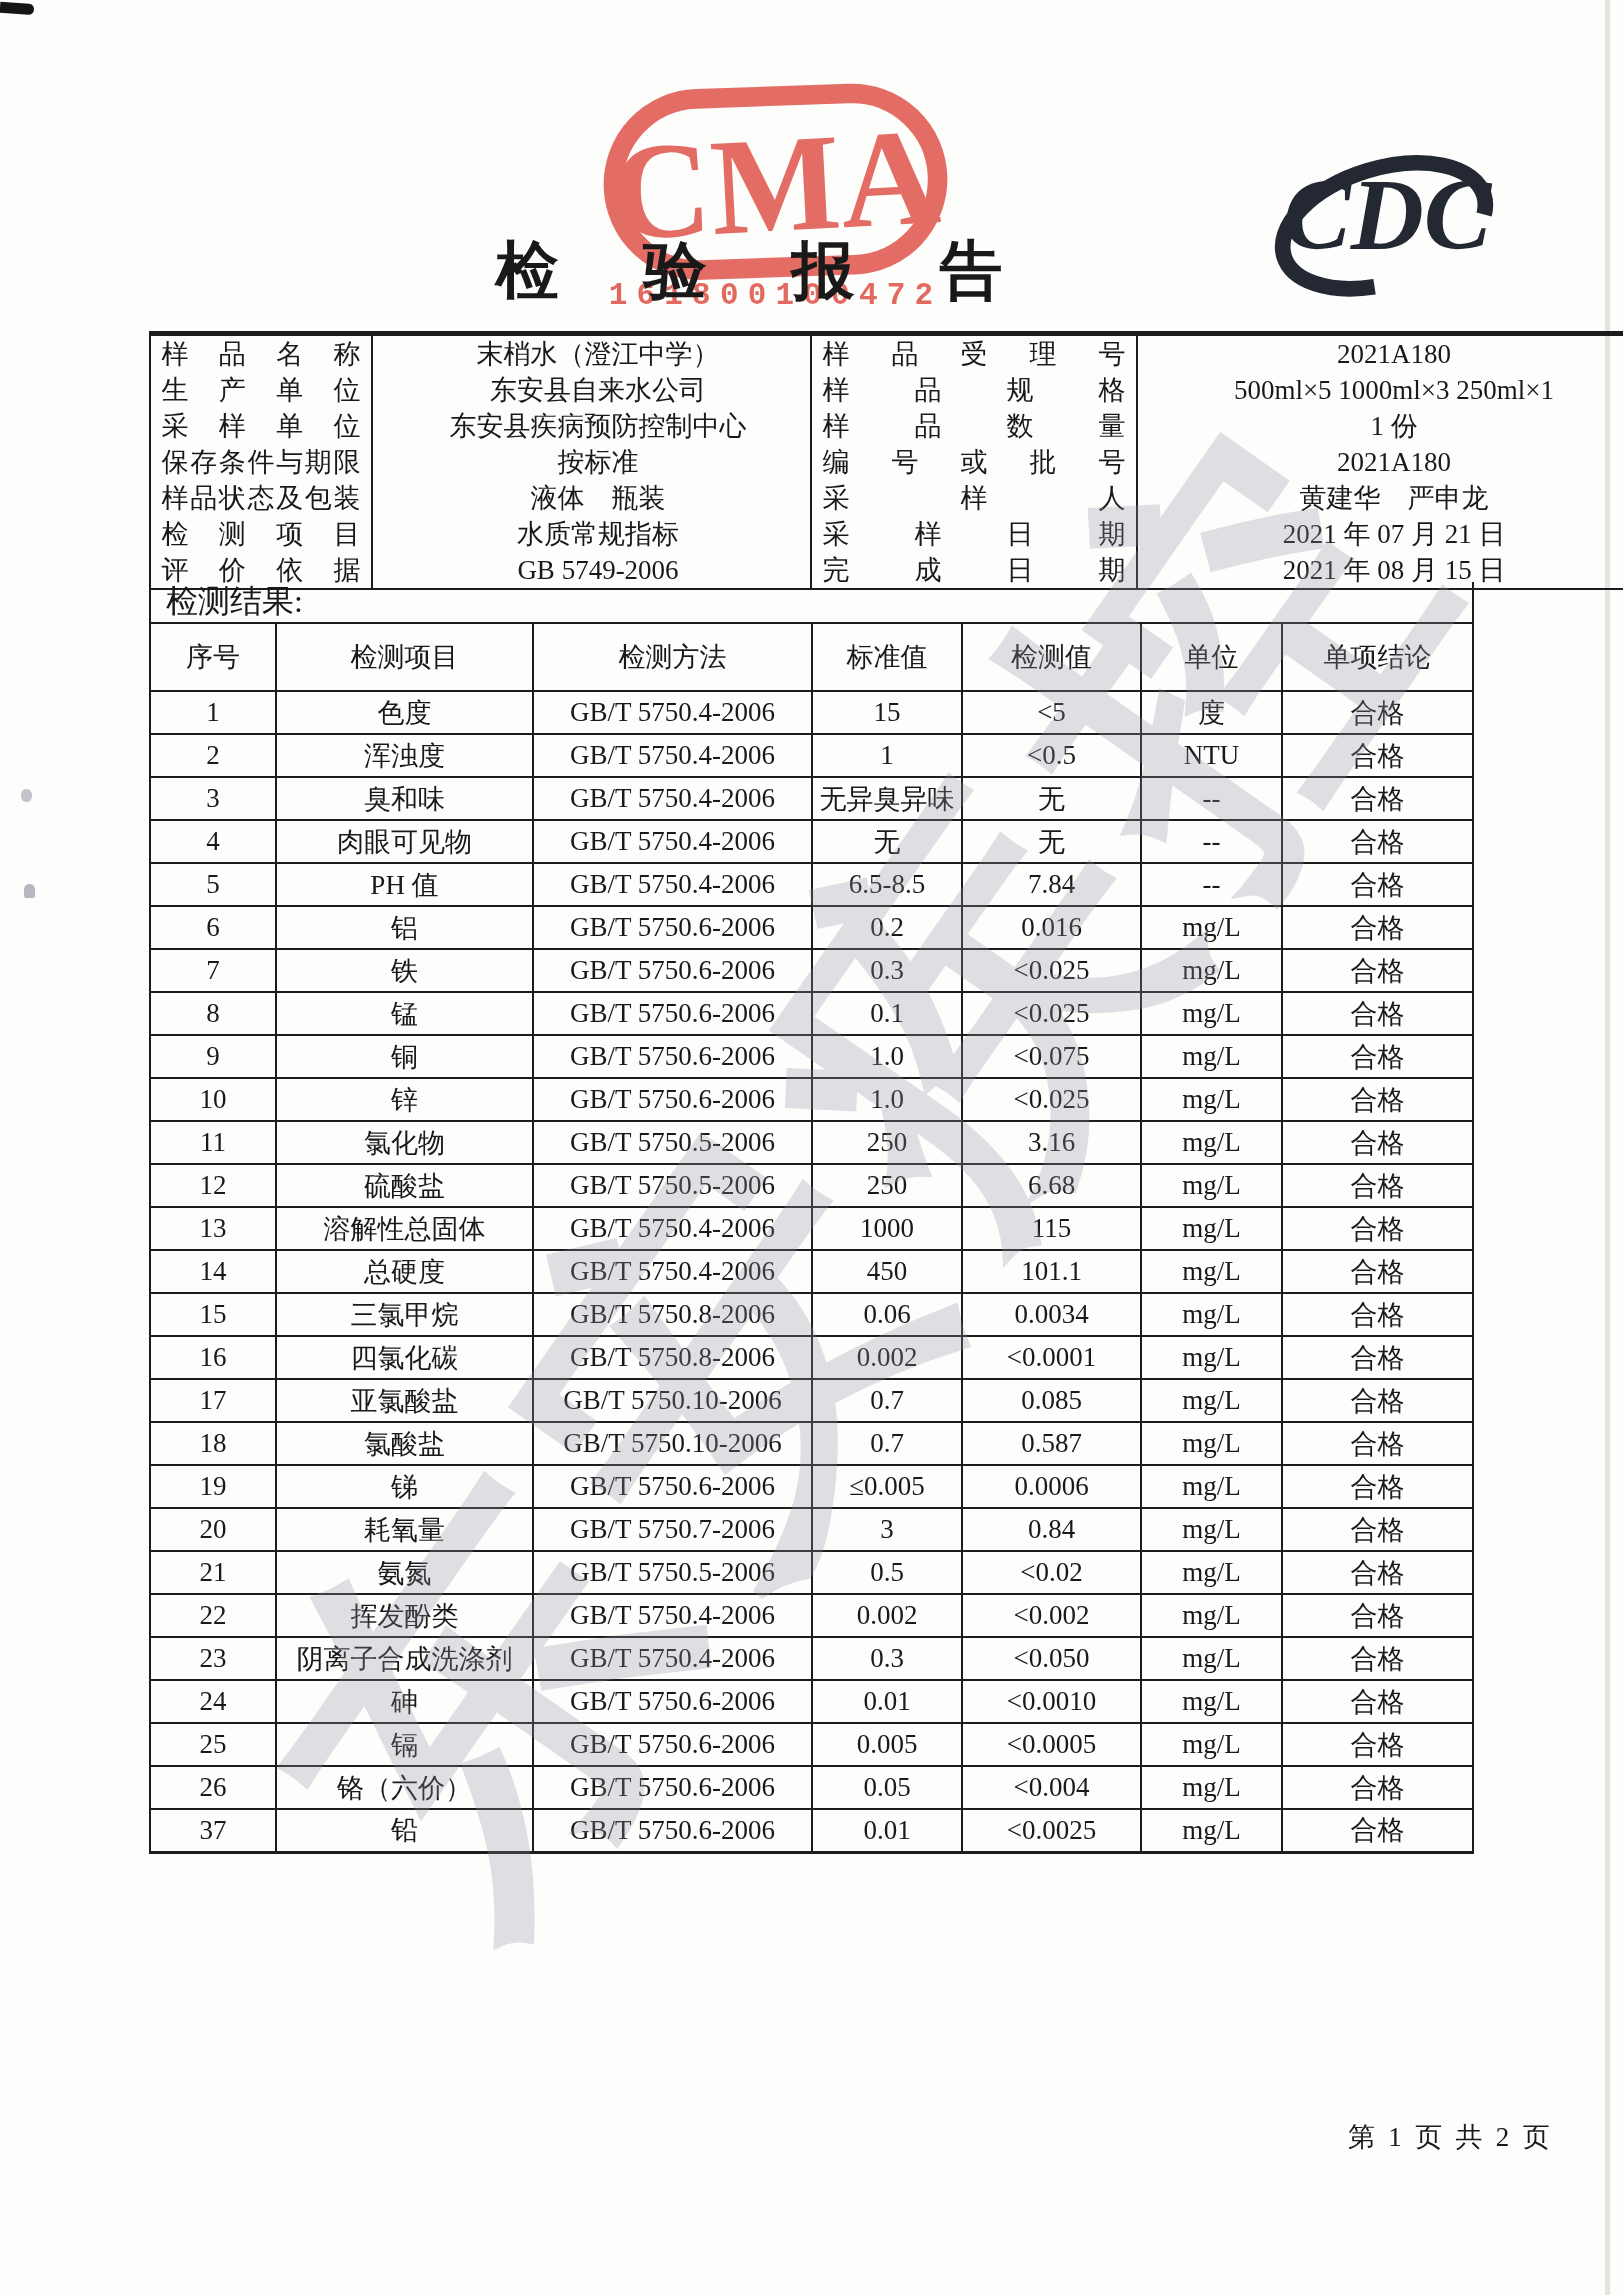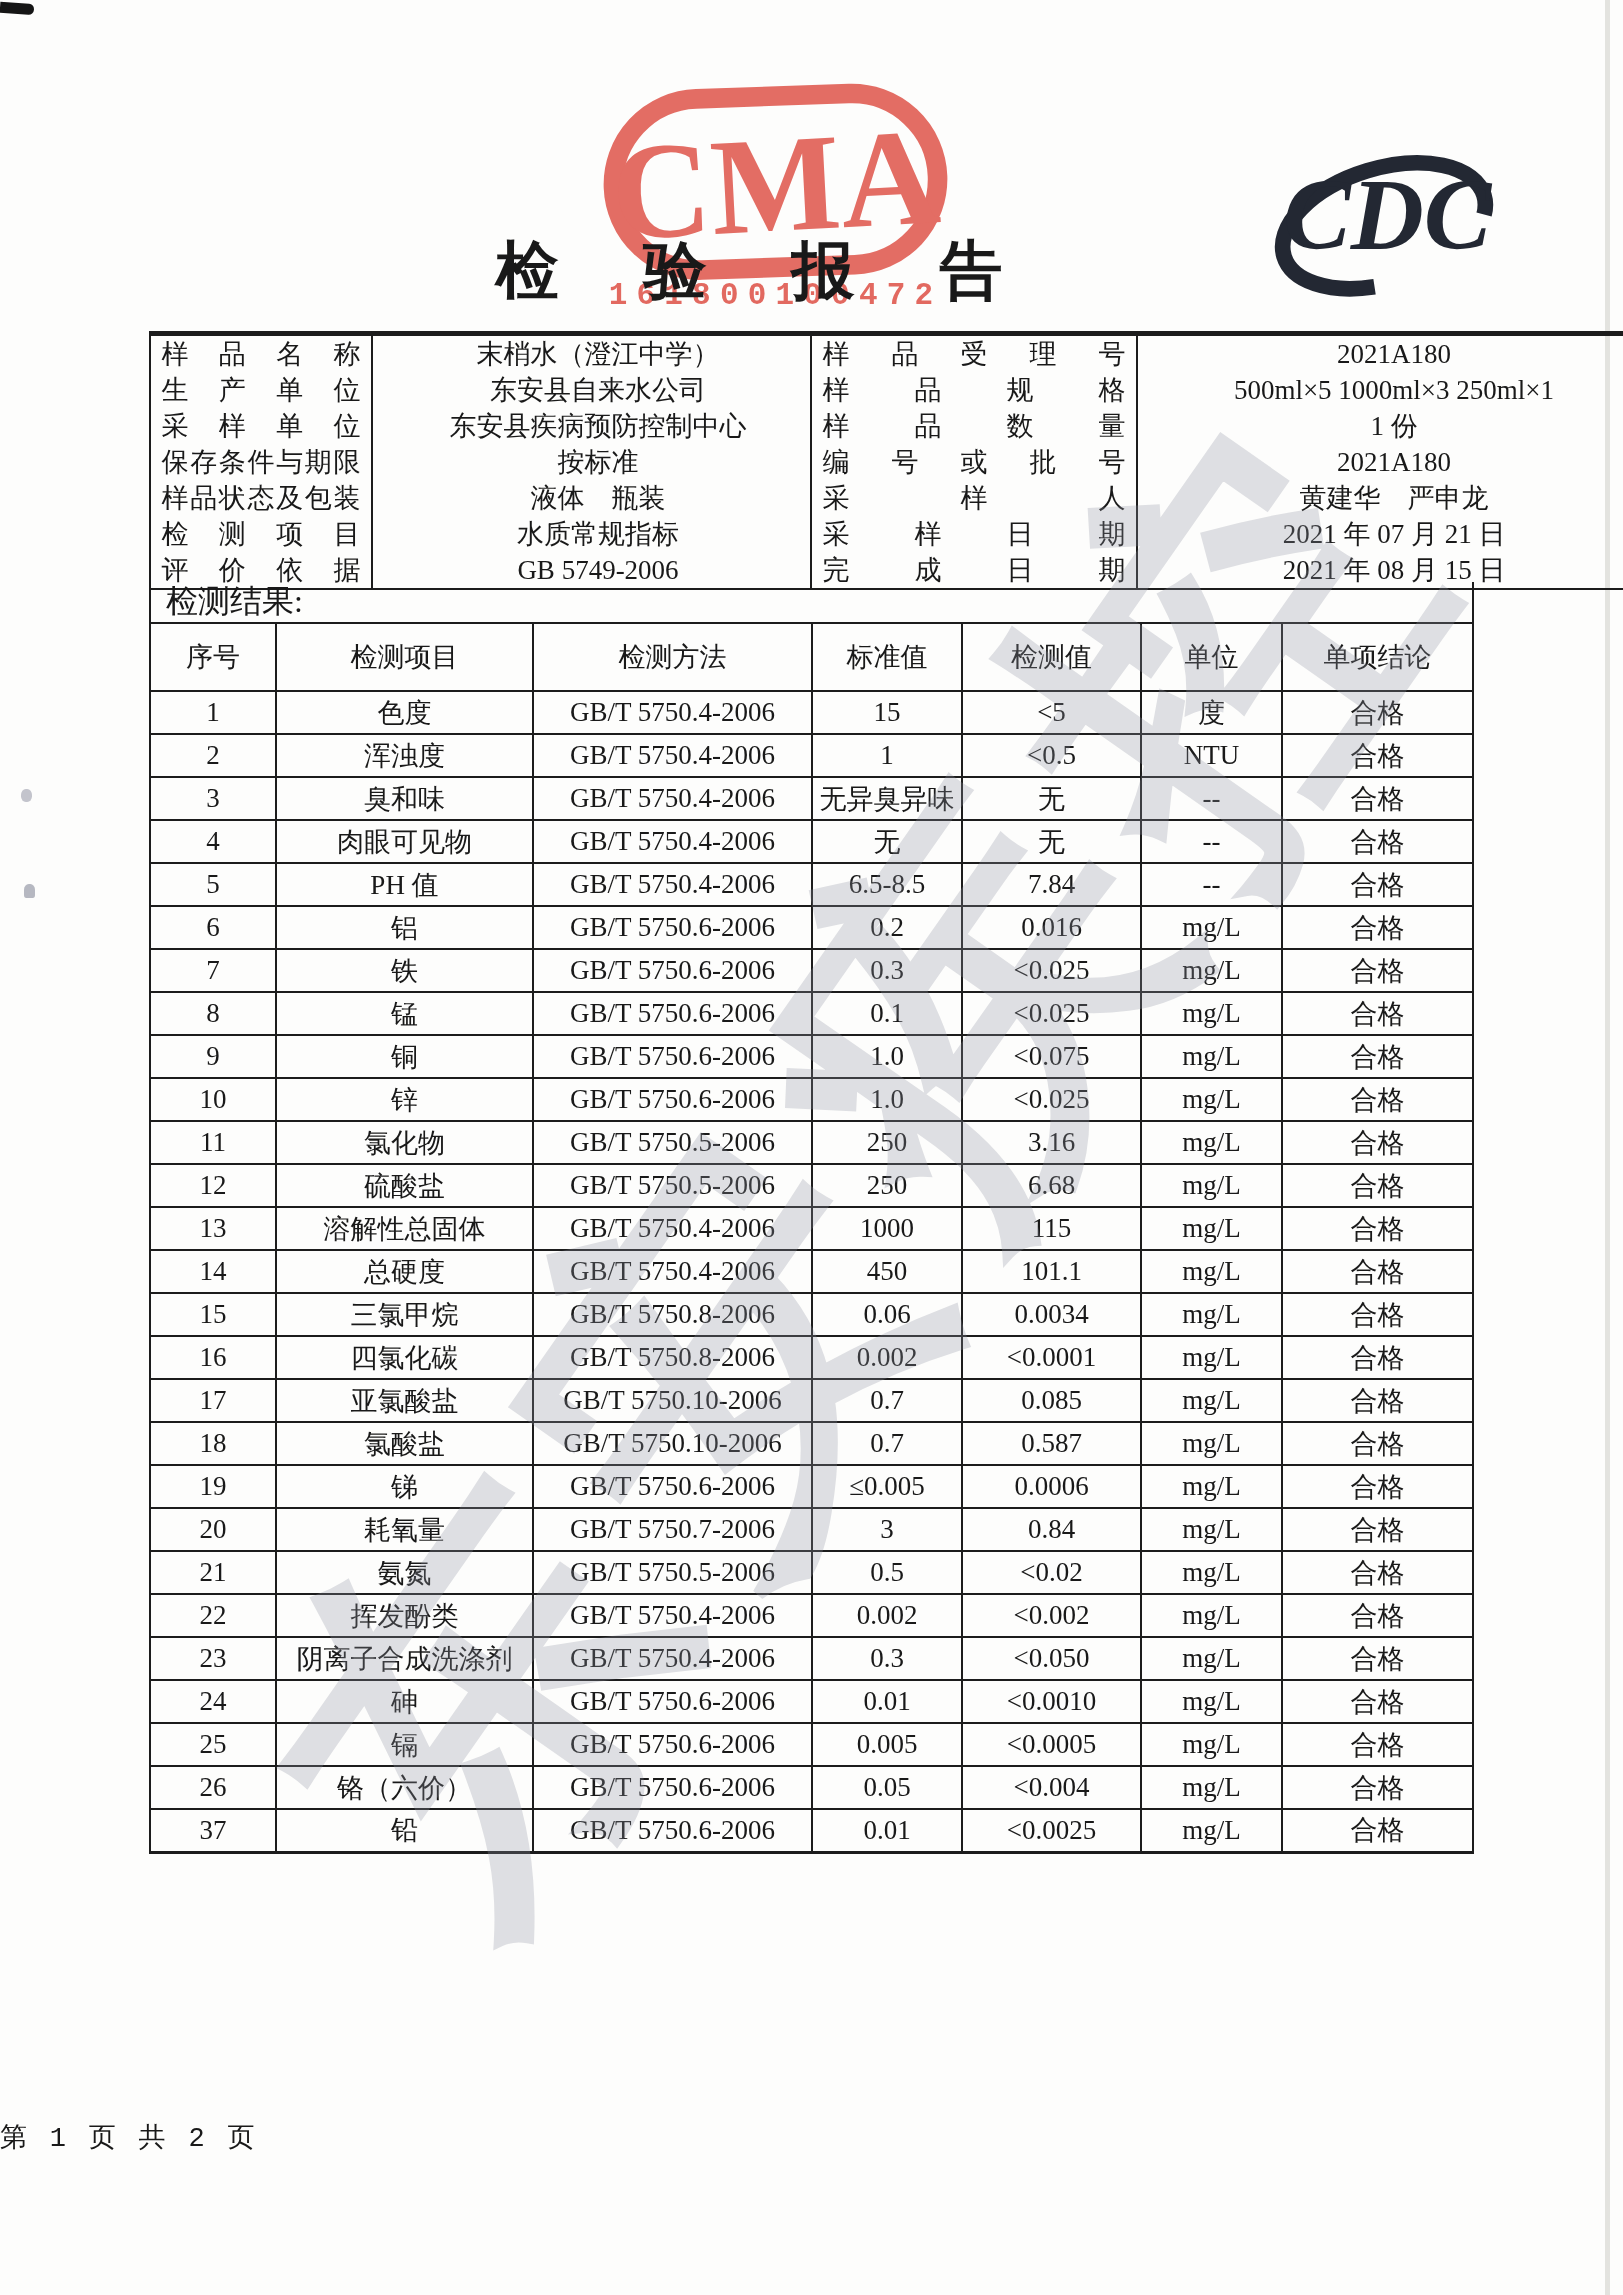--- a/index.html
+++ b/index.html
@@ -60,22 +60,22 @@
   .results-table th, .results-table td{
     border:2px solid #1c1c1c; text-align:center; vertical-align:middle;
     font-size:27px; font-weight:normal; white-space:nowrap; overflow:visible;
     padding:0 2.6px;
   }
   .results-table thead th{ height:68px; border-bottom-width:2.6px; }
   .results-table tbody td{ height:43px; }
 
   
   .footer{
-    position:absolute; left:0; top:2119px; width:1553px; text-align:left;
-    font-size:27px; letter-spacing:3.3px; z-index:3;font-family:Liberation Mono, monospace;
+    position:absolute; left:0; top:2119px; width:1553px; text-align:right;
+    font-size:27px; letter-spacing:3.3px; z-index:3;
   }
 
   
   .watermark{
     position:absolute; left:-39px; top:969px; width:1807px; z-index:4;
     font-size:393px; font-weight:bold; line-height:1; letter-spacing:33px;
     color:rgba(143,146,163,0.28); text-align:center;
     transform:rotate(-55deg); pointer-events:none; white-space:nowrap;
   }
   .edge-line{

